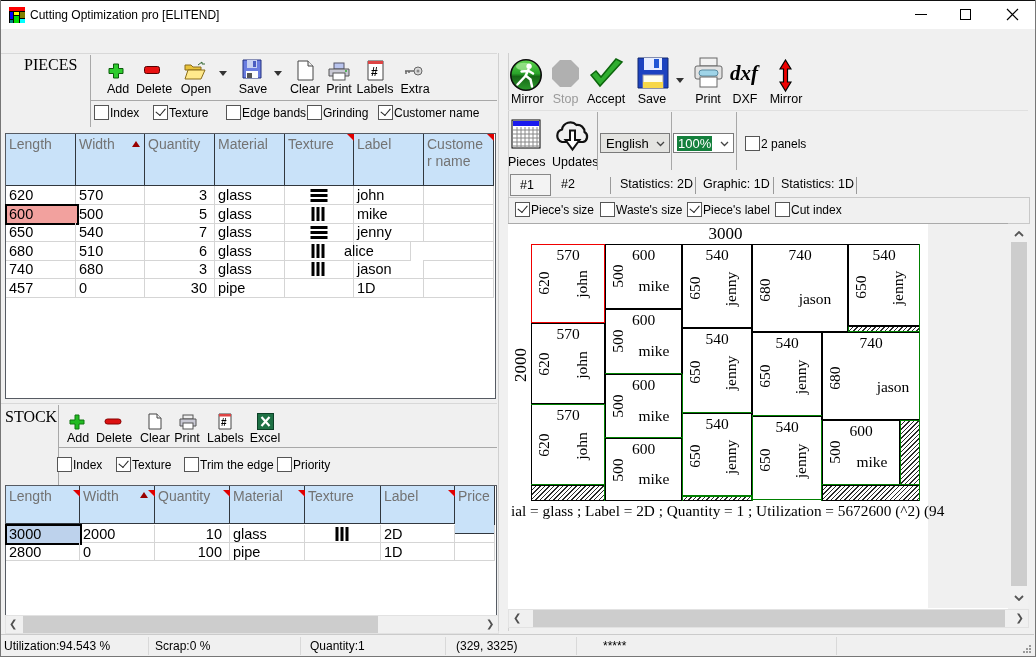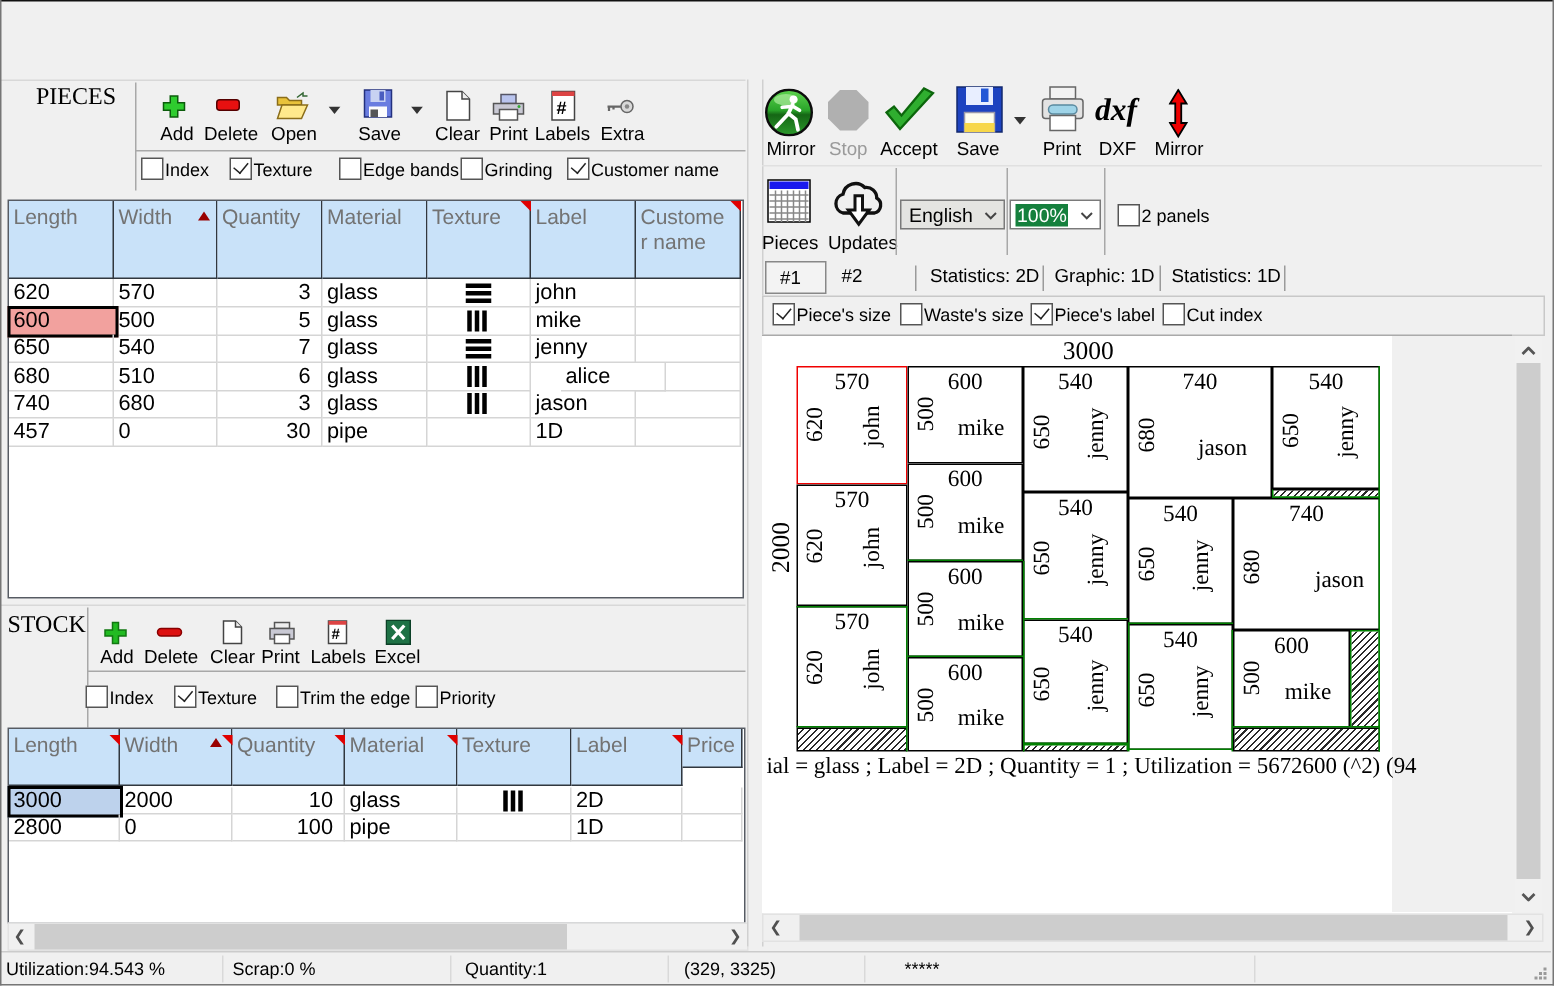--- a/index.html
+++ b/index.html
@@ -40,20 +40,38 @@
 .pnv{transform:rotate(-90deg);}
 .hatch{position:absolute;background:repeating-linear-gradient(135deg,#ffffff 0px,#ffffff 2.2px,#2a2a2a 2.2px,#2a2a2a 3.2px);border:1px solid #000;box-sizing:border-box;}
 .gln{position:absolute;background:#008000;}
 .vsep{position:absolute;width:1px;background:#a8a8a8;}
 .hsep{position:absolute;height:1px;background:#a8a8a8;}
 .stx{position:absolute;font-size:12px;color:#000;white-space:nowrap;}
 </style></head>
 <body>
 <div id="win">
 
+<div id="titlebar">
+  <svg class="abs" style="left:9px;top:7px" width="16" height="16">
+    <rect x="0" y="0" width="16" height="16" fill="#000"></rect>
+    <rect x="0" y="0" width="16" height="4" fill="#ff0000"></rect>
+    <rect x="1" y="5" width="3" height="7" fill="#0000ff"></rect>
+    <rect x="1" y="13" width="3" height="3" fill="#008080"></rect>
+    <rect x="5" y="5" width="5" height="3" fill="#ffff00"></rect>
+    <rect x="5" y="9" width="5" height="7" fill="#00dd00"></rect>
+    <rect x="11" y="5" width="5" height="6" fill="#808000"></rect>
+    <rect x="11" y="12" width="5" height="4" fill="#00ffff"></rect>
+  </svg>
+  <div id="title">Cutting Optimization pro [ELITEND]</div>
+  <div class="abs" style="left:915px;top:14px;width:12px;height:1px;background:#000"></div>
+  <div class="abs" style="left:960px;top:9px;width:9px;height:9px;border:1.2px solid #000"></div>
+  <svg class="abs" style="left:1006px;top:8px" width="13" height="13">
+        <path d="M1 1 L12 12 M12 1 L1 12" stroke="#000" stroke-width="1.2"></path>
+      </svg>
+</div>
 
 
 <div class="abs serif" style="left:24px;top:56px;font-size:16px">PIECES</div>
 <div class="vsep" style="left:90px;top:55px;height:72px"></div>
 <div class="hsep" style="left:90px;top:100px;width:407px"></div>
 <div class="hsep" style="left:0px;top:53px;width:497px;background:#d8d8d8"></div>
 
 <div id="ptb">
   <svg class="abs" style="left:108px;top:63px" width="16" height="16">
         <path d="M5.5 1 h5 v4.5 h4.5 v5 h-4.5 v4.5 h-5 v-4.5 h-4.5 v-5 h4.5 z" fill="#2ecc2e" stroke="#0b5c0b"></path>
@@ -176,21 +194,21 @@
 <div class="gcell" style="left:76px;top:241.5px;width:69px;height:19px">510</div>
 <div class="gcell num" style="left:145px;top:241.5px;width:70px;height:19px">6</div>
 <div class="gcell" style="left:215px;top:241.5px;width:70px;height:19px">glass</div>
 <div class="gcell" style="left:285px;top:241.5px;width:69px;height:19px">
         <span class="texv">
           <i></i>
           <i></i>
           <i></i>
         </span>
       </div>
-<div class="gcell" style="left:374px;top:241.5px;width:70px;height:19px">alice</div>
+<div class="gcell" style="left:341px;top:241.5px;width:70px;height:19px">alice</div>
 <div class="gcell" style="left:424px;top:241.5px;width:70px;height:19px"></div>
 <div class="gcell" style="left:6px;top:260px;width:70px;height:19px">740</div>
 <div class="gcell" style="left:76px;top:260px;width:69px;height:19px">680</div>
 <div class="gcell num" style="left:145px;top:260px;width:70px;height:19px">3</div>
 <div class="gcell" style="left:215px;top:260px;width:70px;height:19px">glass</div>
 <div class="gcell" style="left:285px;top:260px;width:69px;height:19px">
         <span class="texv">
           <i></i>
           <i></i>
           <i></i>
@@ -253,21 +271,21 @@
     <div class="cbl" style="left:293px;top:458px">Priority</div>
 
 <div id="sgrid">
 <div class="gridbox" style="left:5px;top:485px;width:490px;height:129px"></div>
 <div class="ghead" style="left:6px;top:486px;width:74px;height:38px">Length</div>
 <div class="ghead" style="left:80px;top:486px;width:75px;height:38px">Width</div>
 <div class="ghead" style="left:155px;top:486px;width:75px;height:38px">Quantity</div>
 <div class="ghead" style="left:230px;top:486px;width:75px;height:38px">Material</div>
 <div class="ghead" style="left:305px;top:486px;width:76px;height:38px">Texture</div>
 <div class="ghead" style="left:381px;top:486px;width:74px;height:38px">Label</div>
-<div class="ghead" style="left:455px;top:486px;width:40px;height:26px">Price</div>
+<div class="ghead" style="left:455px;top:486px;width:40px;height:48px">Price</div>
 <div class="sorttri" style="left:140px;top:492px"></div>
 <div class="redtri" style="left:73px;top:490px"></div>
 <div class="redtri" style="left:148px;top:490px"></div>
 <div class="redtri" style="left:223px;top:490px"></div>
 <div class="redtri" style="left:298px;top:490px"></div>
 <div class="redtri" style="left:448px;top:490px"></div>
 
 <div class="gcell" style="left:80px;top:525px;width:75px;height:18px">2000</div>
 <div class="gcell num" style="left:155px;top:525px;width:75px;height:18px">10</div>
 <div class="gcell" style="left:230px;top:525px;width:75px;height:18px">glass</div>

